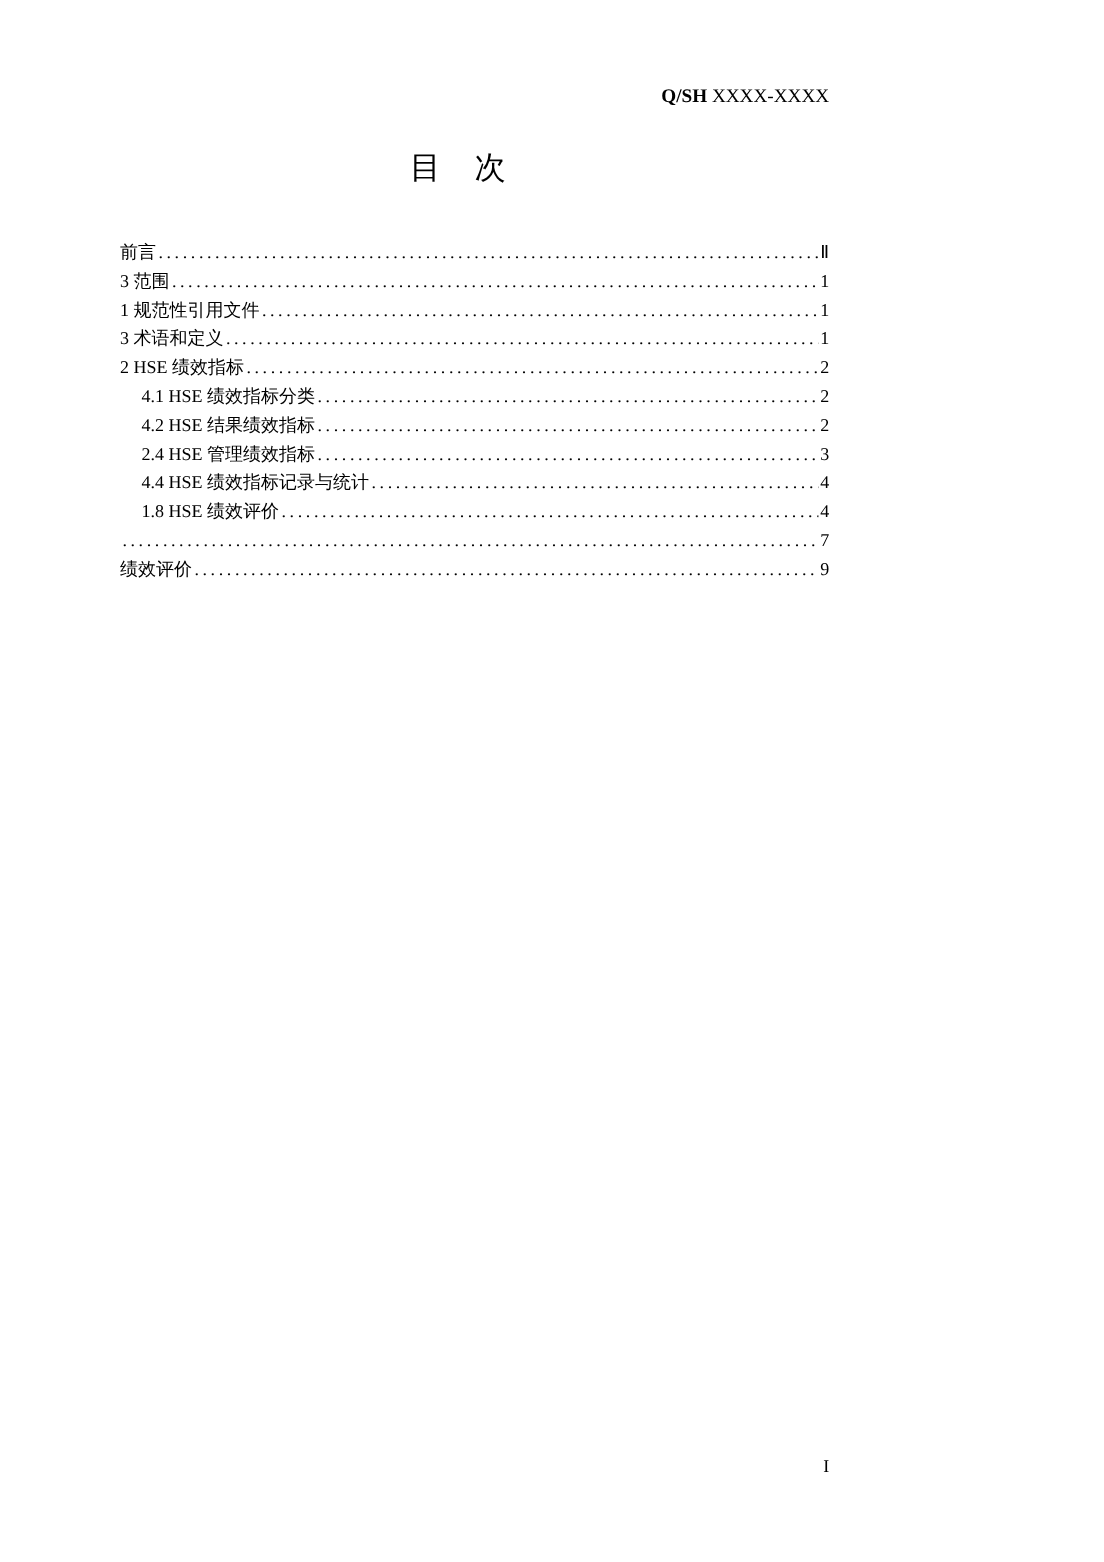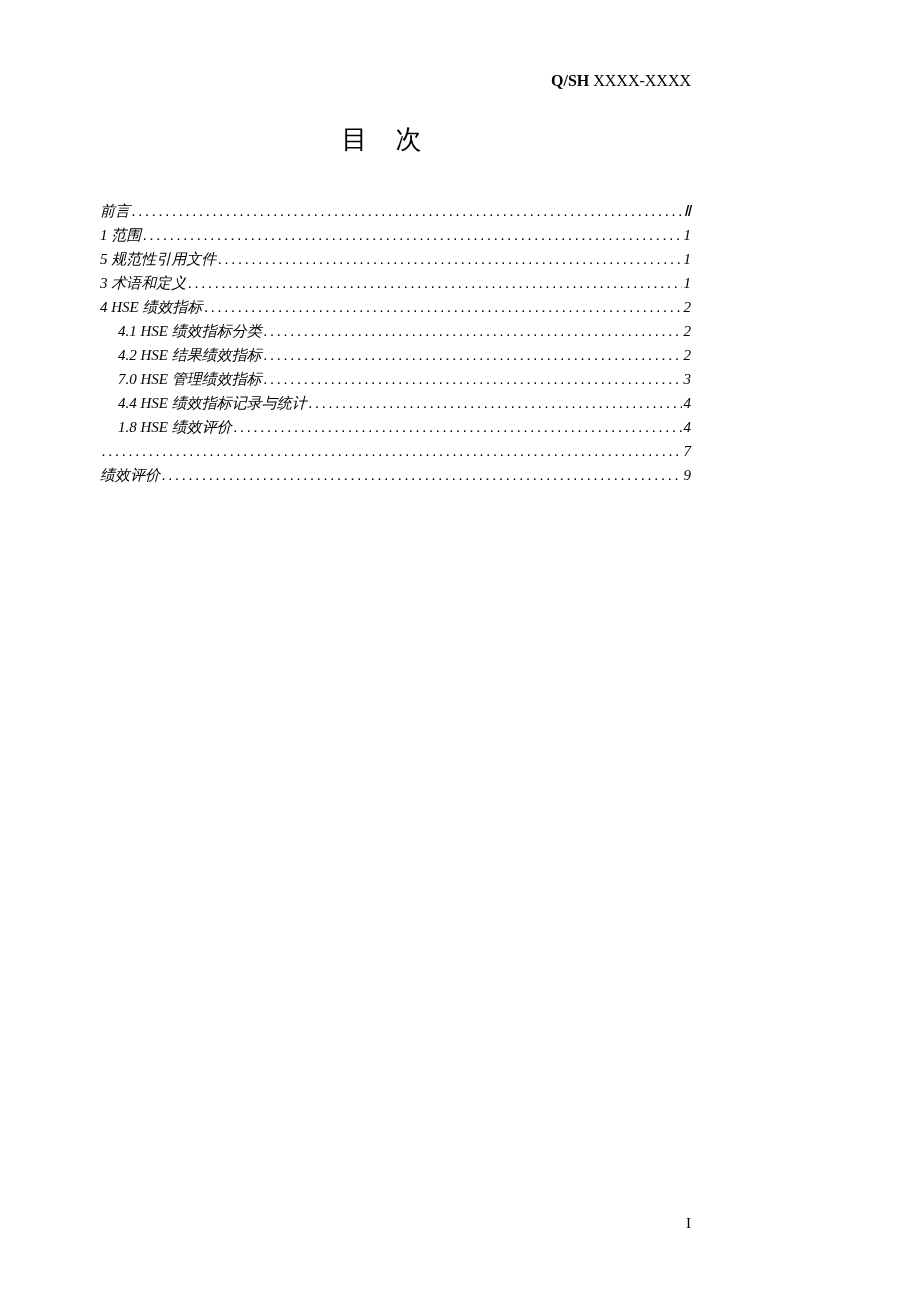--- a/index.html
+++ b/index.html
@@ -28,21 +28,20 @@
   .title {
     text-align: center;
     font-size: 26px;
     font-family: "SimHei", "Heiti SC", sans-serif;
     letter-spacing: 28px;
     margin-top: 62px;
     margin-bottom: 42px;
   }
   .toc {
     width: 100%;
-    font-style: italic;
   }
   .toc-row {
     display: flex;
     align-items: baseline;
     line-height: 1.6;
     font-size: 15px;
     white-space: nowrap;
   }
   .toc-row.indent-1 { padding-left: 18px; }
   .toc-label { flex: 0 0 auto; }
@@ -76,51 +75,51 @@
 
   <div class="title">目次</div>
 
   <div class="toc" id="toc">
       <div class="toc-row">
         <span class="toc-label">前言</span>
         <span class="toc-dots"></span>
         <span class="toc-page">Ⅱ</span>
       </div>
       <div class="toc-row">
-        <span class="toc-label">1  范围</span>
+        <span class="toc-label">3  范围</span>
         <span class="toc-dots"></span>
         <span class="toc-page">1</span>
       </div>
       <div class="toc-row">
-        <span class="toc-label">5  规范性引用文件</span>
+        <span class="toc-label">1  规范性引用文件</span>
         <span class="toc-dots"></span>
         <span class="toc-page">1</span>
       </div>
       <div class="toc-row">
         <span class="toc-label">3  术语和定义</span>
         <span class="toc-dots"></span>
         <span class="toc-page">1</span>
       </div>
       <div class="toc-row">
-        <span class="toc-label">4  HSE 绩效指标 </span>
+        <span class="toc-label">2  HSE 绩效指标 </span>
         <span class="toc-dots"></span>
         <span class="toc-page">2</span>
       </div>
       <div class="toc-row indent-1">
         <span class="toc-label">4.1 HSE 绩效指标分类 </span>
         <span class="toc-dots"></span>
         <span class="toc-page">2</span>
       </div>
       <div class="toc-row indent-1">
         <span class="toc-label">4.2 HSE 结果绩效指标  </span>
         <span class="toc-dots"></span>
         <span class="toc-page">2</span>
       </div>
       <div class="toc-row indent-1">
-        <span class="toc-label">7.0 HSE 管理绩效指标 </span>
+        <span class="toc-label">2.4 HSE 管理绩效指标 </span>
         <span class="toc-dots"></span>
         <span class="toc-page">3</span>
       </div>
       <div class="toc-row indent-1">
         <span class="toc-label">4.4 HSE 绩效指标记录与统计 </span>
         <span class="toc-dots"></span>
         <span class="toc-page">4</span>
       </div>
       <div class="toc-row indent-1">
         <span class="toc-label">1.8 HSE 绩效评价 </span>

